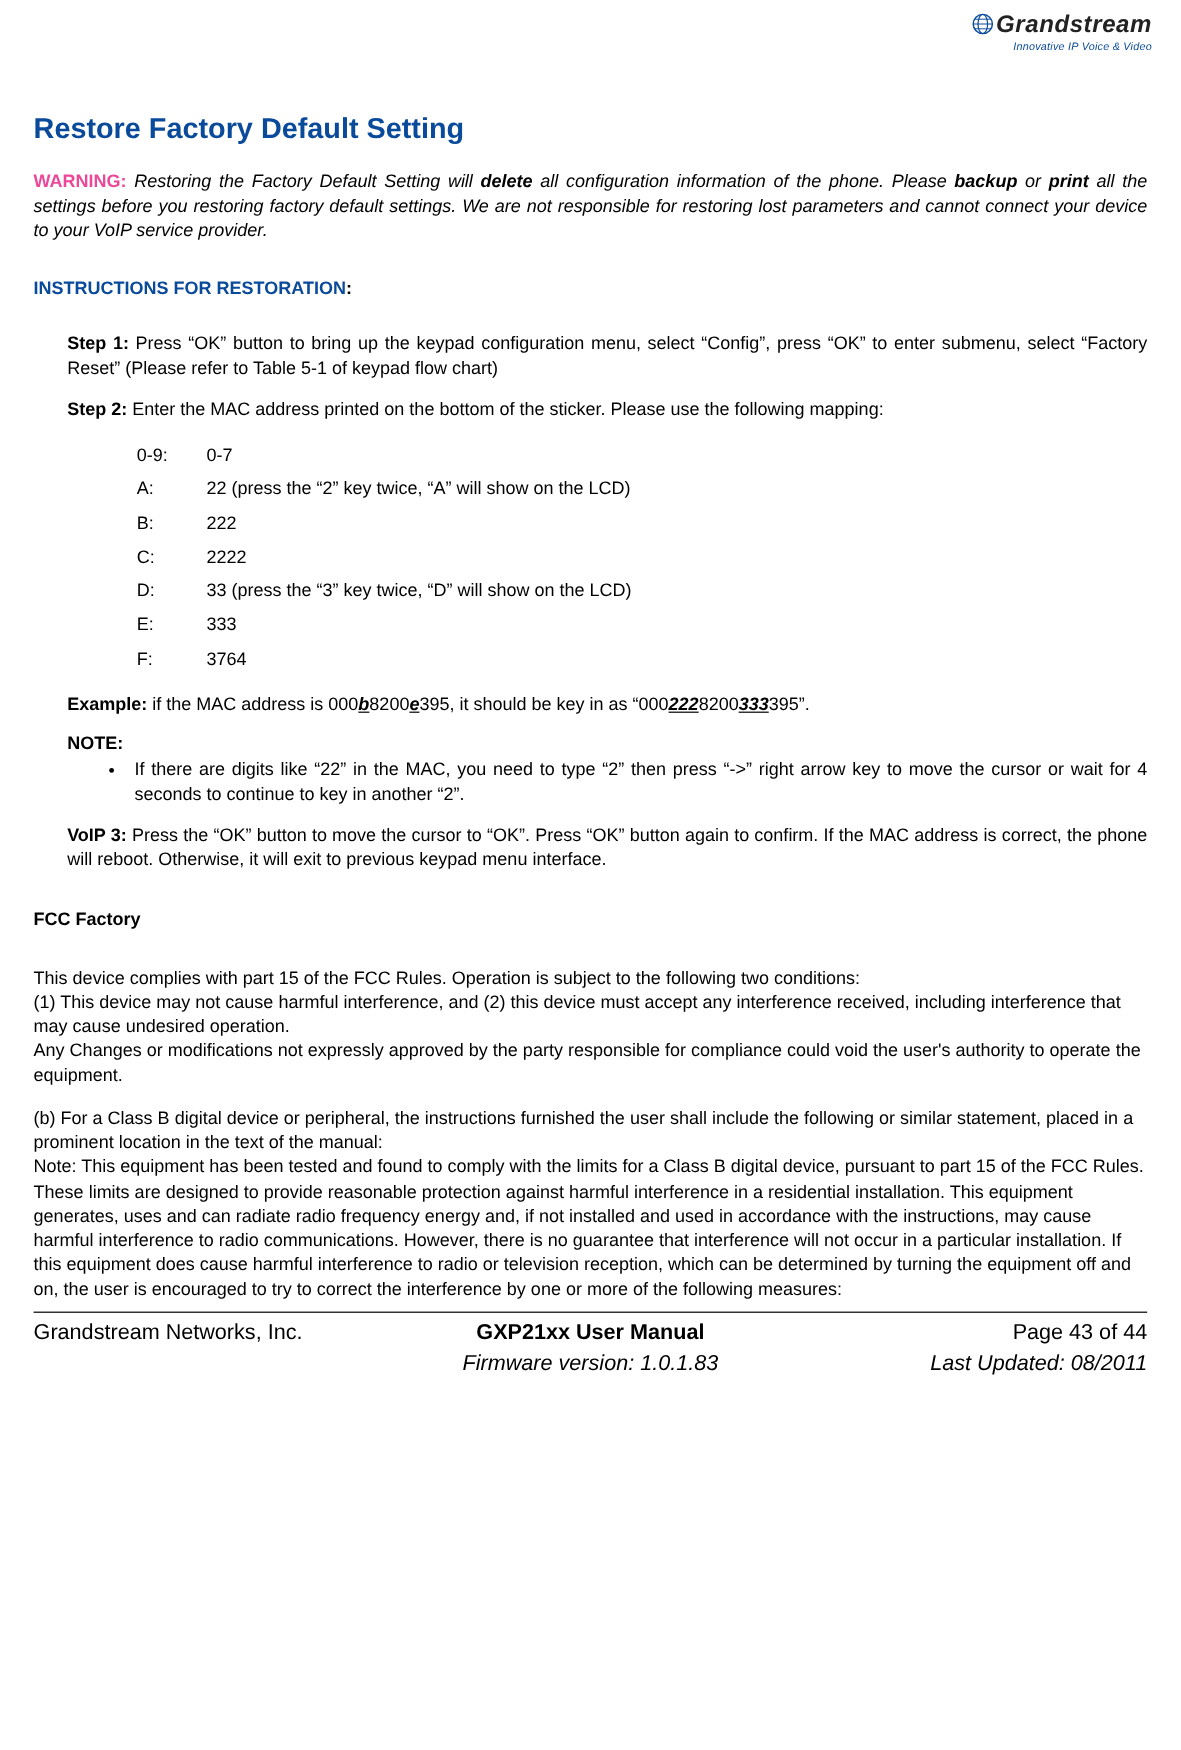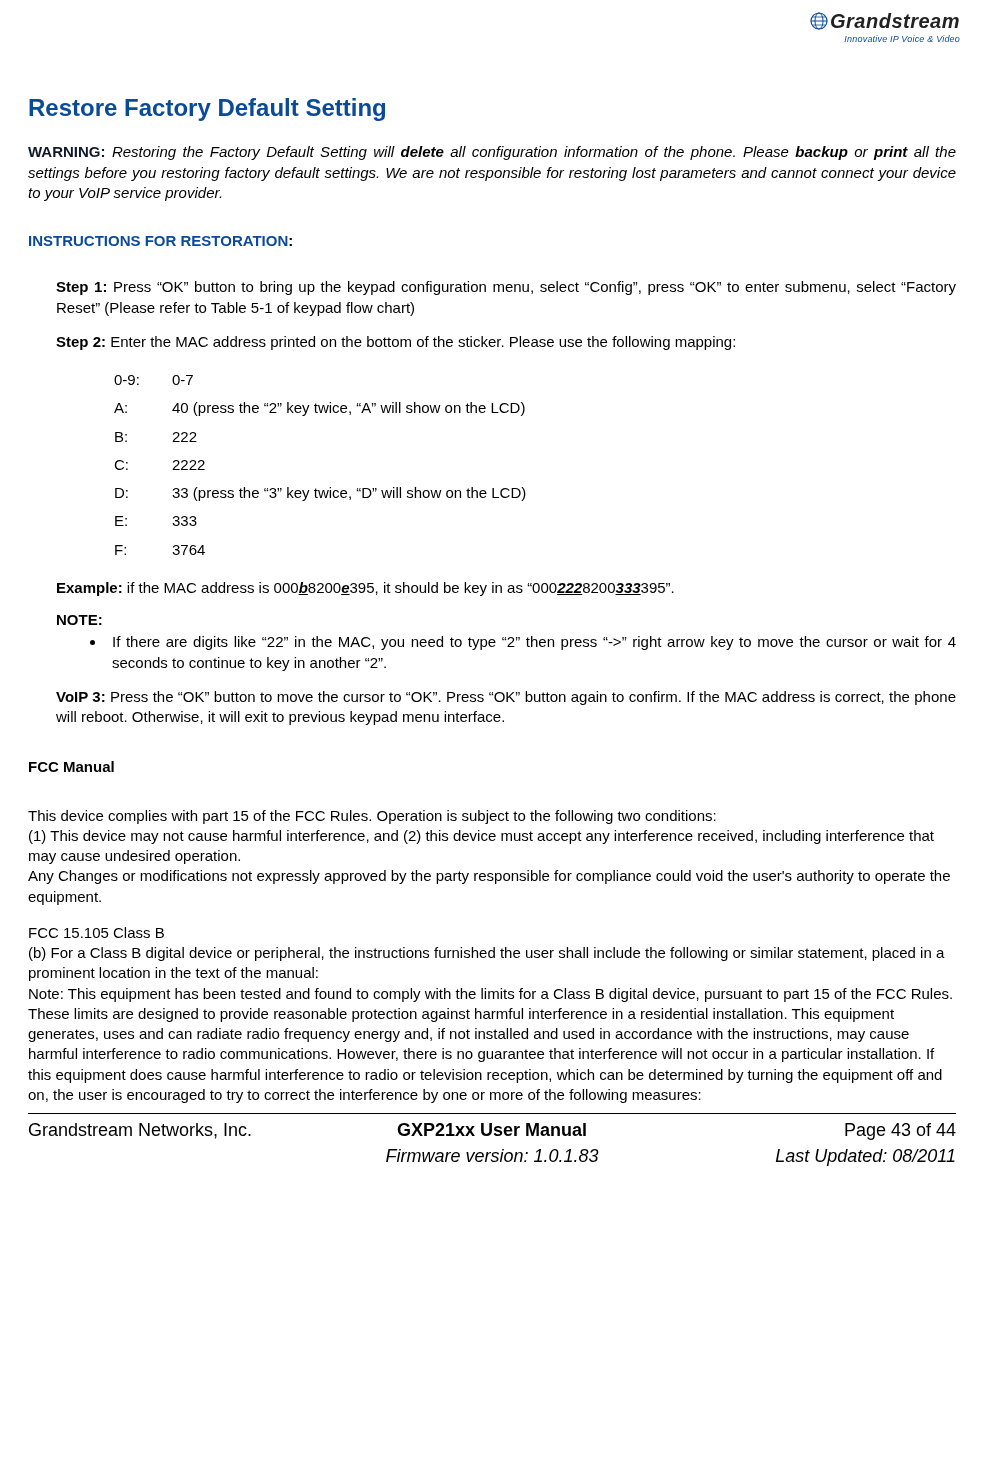--- a/index.html
+++ b/index.html
@@ -42,21 +42,21 @@
     font-weight: bold;
     font-size: 24px;
     margin: 70px 0 18px 0;
   }
   .warning-block {
     font-style: italic;
     text-align: justify;
     margin-bottom: 28px;
   }
   .warning-label {
-    color: #0f172a;
+    color: #ec4899;
     font-weight: bold;
     font-style: normal;
   }
   .sub-head {
     color: #0a4a9a;
     font-weight: bold;
     font-size: 15px;
     margin-bottom: 26px;
   }
   .sub-head .colon { color: #000; }
@@ -147,21 +147,21 @@
   </div>
 
   <table class="mapping">
     <tbody>
         <tr>
           <td class="k">0-9:</td>
           <td>0-7</td>
         </tr>
     <tr>
           <td class="k">A:</td>
-          <td>40  (press the “2” key twice, “A” will show on the LCD)</td>
+          <td>22  (press the “2” key twice, “A” will show on the LCD)</td>
         </tr>
     <tr>
           <td class="k">B:</td>
           <td>222</td>
         </tr>
     <tr>
           <td class="k">C:</td>
           <td>2222</td>
         </tr>
     <tr>
@@ -187,28 +187,27 @@
   <ul class="note-list">
     <li>If there are digits like “22” in the MAC, you need to type “2” then press “-&gt;” right arrow key to move the cursor or wait for 4 seconds to continue to key in another “2”.</li>
   </ul>
 
   <div class="step">
     <span class="step-label">VoIP 3:</span><span>  Press the “OK” button to move the cursor to “OK”. Press “OK” button again to confirm. If the MAC address is correct, the phone will reboot. Otherwise, it will exit to previous keypad menu interface.</span>
   </div>
 
 </div>
 
-<div class="fcc-head">FCC  Manual</div>
+<div class="fcc-head">FCC  Factory</div>
 
 <div class="fcc-body">
   <p>This device complies with part 15 of the FCC Rules. Operation is subject to the following two conditions:</p>
   <p> (1) This device may not cause harmful interference, and (2) this device must accept any interference received, including  interference that may cause undesired operation.</p>
   <p>Any Changes or modifications not expressly approved by the party responsible for compliance could void the user's  authority to operate the equipment.</p>
   <div class="gap"></div>
-  <p>FCC 15.105 Class B</p>
   <p>(b) For a Class B digital device or peripheral, the instructions furnished the user shall include the following or similar statement, placed in a prominent location in the text of the manual:</p>
   <p>Note: This equipment has been tested and found to comply with the limits for a Class B digital device, pursuant to part 15 of the FCC Rules. These limits are designed to provide reasonable protection against harmful interference in a residential installation. This equipment generates, uses and can radiate radio frequency energy and, if not installed and used in accordance with the instructions, may cause harmful interference to radio communications. However, there is no guarantee that interference will not occur in a particular installation. If this equipment does cause harmful interference to radio or television reception, which can be determined by turning the equipment off and on, the user is encouraged to try to correct the interference by one or more of the following measures:</p>
 </div>
 
 <hr class="footer-rule">
 
 <div class="footer">
   <div class="col">
     <div>Grandstream Networks, Inc.</div>
   </div>

